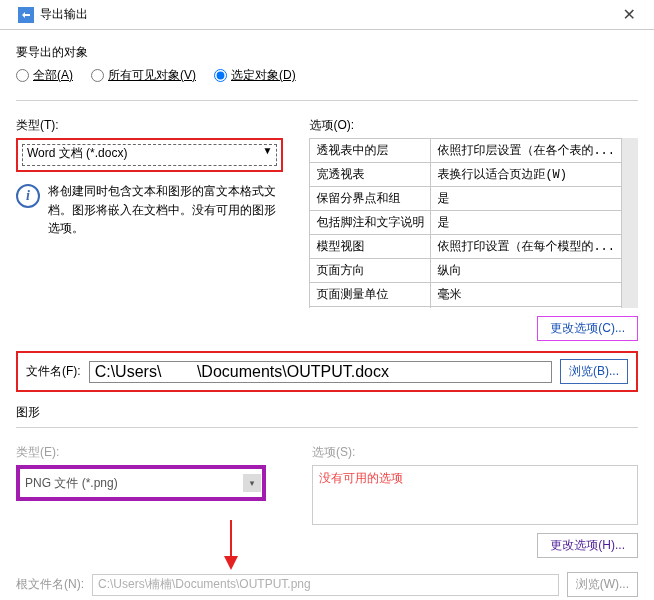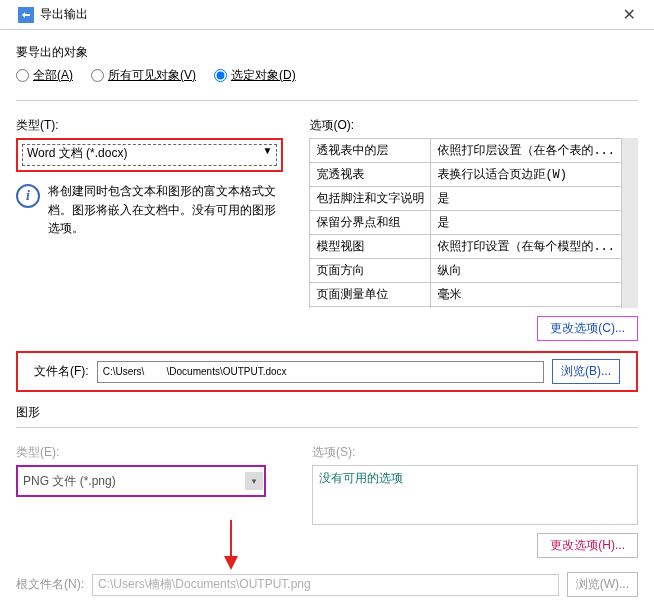--- a/index.html
+++ b/index.html
@@ -25,29 +25,29 @@
 .info-row { display: flex; gap: 8px; align-items: flex-start; margin-top: 6px; }
 .info-icon { width: 24px; height: 24px; flex-shrink: 0; border-radius: 50%; border: 2px solid #3a6ab5; color: #3a6ab5; font-weight: bold; font-family: Georgia, serif; font-style: italic; display: flex; align-items: center; justify-content: center; font-size: 14px; margin-top: 2px; }
 .info-text { line-height: 1.55; }
 .opts-table { width: 100%; border-collapse: collapse; font-family: Liberation Mono, monospace; }
 .opts-table td { border: 1px solid #c8c8c8; padding: 3px 6px; height: 22px; font-size: 12px; white-space: nowrap; overflow: hidden; text-overflow: ellipsis; }
 .opts-table td:first-child { width: 48%; }
 .opts-wrap { height: 170px; overflow: hidden; border-right: 16px solid #e8e8e8; position: relative; }
 .scrollbar-down { position: absolute; right: -16px; bottom: 0; width: 16px; height: 16px; background: #d9d9d9; display: flex; align-items: center; justify-content: center; font-size: 8px; color: #555; cursor: pointer; }
 .change-opts { text-align: right; margin-top: 8px; }
 .link-btn { display: inline-block; border: 1px solid #d946ef; color: #1850b5; padding: 3px 12px; cursor: pointer; background: #fff; font-size: 12px; }
-.redbox2 { border: 2px solid #e52020; padding: 6px 16px; margin-top: 10px; display: flex; align-items: center; gap: 8px; }
+.redbox2 { border: 2px solid #e52020; padding: 6px 8px; margin-top: 10px; display: flex; align-items: center; gap: 8px; }
 .fname-label { white-space: nowrap; }
-.fname-input { flex: 1; height: 22px; border: 1px solid #888; padding: 0 5px; font-size: 10px; background: #fff; }
+.fname-input { flex: 1; height: 22px; border: 1px solid #888; padding: 0 5px; font-size: 16px; background: #fff; }
 .browse-btn { border: 1px solid #3a6ab5; color: #1850b5; padding: 3px 8px; cursor: pointer; background: #fff; font-size: 12px; white-space: nowrap; }
 .disabled-sect { color: #a0a0a0; }
-.disabled-sect .combo2 { width: 250px; height: 22px; border: 2px solid #a21caf; background: #fff; color: #555; display: flex; align-items: center; padding: 14px 5px; justify-content: space-between; }
+.disabled-sect .combo2 { width: 250px; height: 22px; border: 4px solid #a21caf; background: #fff; color: #555; display: flex; align-items: center; padding: 14px 5px; justify-content: space-between; }
 .disabled-sect .combo2-arrow { background: #dcdcdc; width: 18px; height: 18px; display: flex; align-items: center; justify-content: center; font-size: 9px; margin-right: -4px; }
-.disabled-sect .opt-text { border: 1px solid #ccc; height: 60px; padding: 4px 6px; color: #0f766e; }
-.disabled-sect .change-opts .link-btn { border-color: #bbb; color: #be185d; cursor: default; }
+.disabled-sect .opt-text { border: 1px solid #ccc; height: 60px; padding: 4px 6px; color: #ef4444; }
+.disabled-sect .change-opts .link-btn { border-color: #bbb; color: #4c1d95; cursor: default; }
 .root-row { display: flex; align-items: center; gap: 8px; margin-top: 14px; color: #9a9a9a; }
 .root-row input[type=text] { flex: 1; height: 22px; border: 1px solid #ccc; padding: 0 5px; font-size: 12px; background: #fff; color: #b0b0b0; }
 .root-row .browse-btn { color: #999; border-color: #bbb; cursor: default; }
 .arrow-anno { position: absolute; color: #e52020; pointer-events: none; }
 .main-wrap { position: relative; }
 </style>
 </head>
 <body>
 
 <div class="titlebar">
@@ -101,25 +101,25 @@
           <tbody id="opts-body">
               <tr>
                 <td>透视表中的层</td>
                 <td>依照打印层设置（在各个表的...</td>
               </tr>
               <tr>
                 <td>宽透视表</td>
                 <td>表换行以适合页边距(W)</td>
               </tr>
               <tr>
-                <td>包括脚注和文字说明</td>
+                <td>保留分界点和组</td>
                 <td>是</td>
               </tr>
               <tr>
-                <td>保留分界点和组</td>
+                <td>包括脚注和文字说明</td>
                 <td>是</td>
               </tr>
               <tr>
                 <td>模型视图</td>
                 <td>依照打印设置（在每个模型的...</td>
               </tr>
               <tr>
                 <td>页面方向</td>
                 <td>纵向</td>
               </tr>

